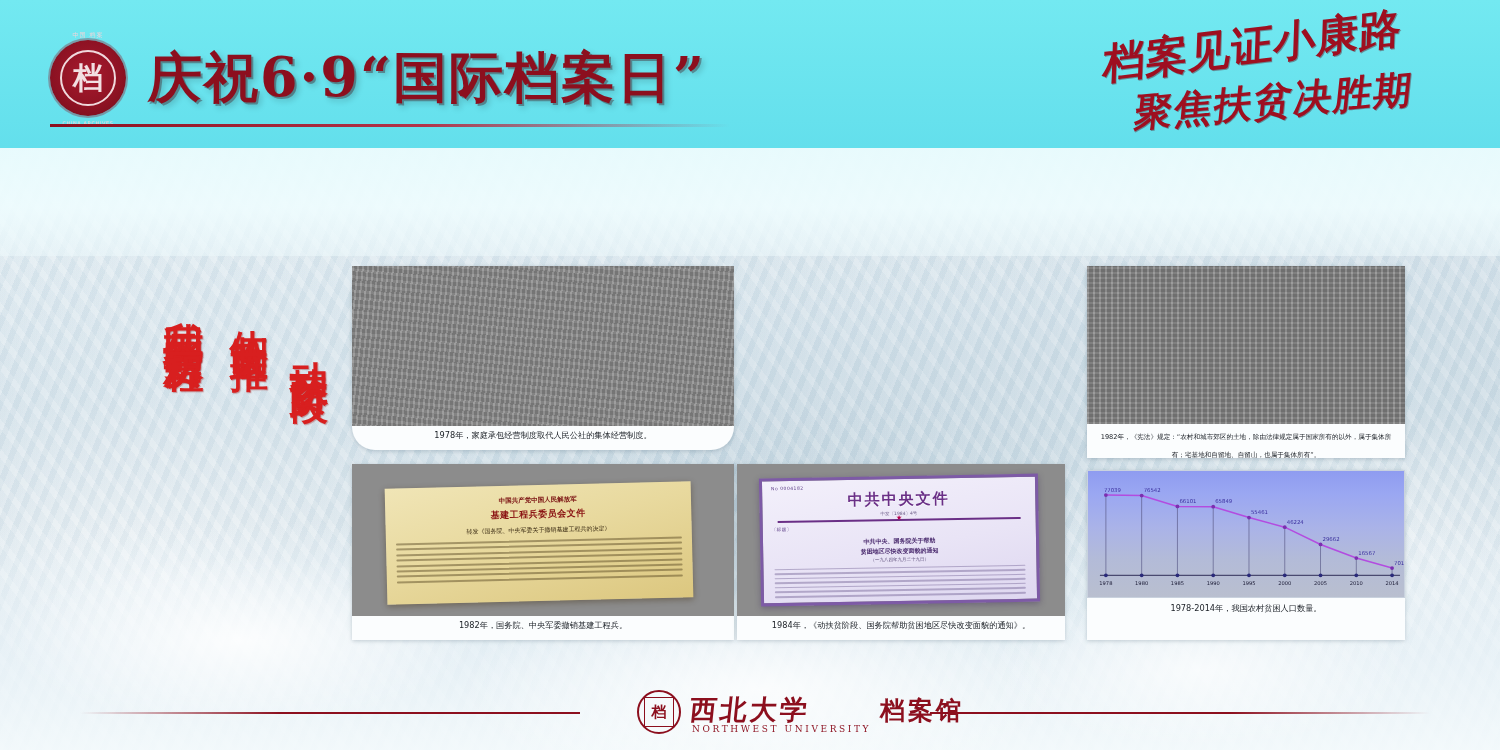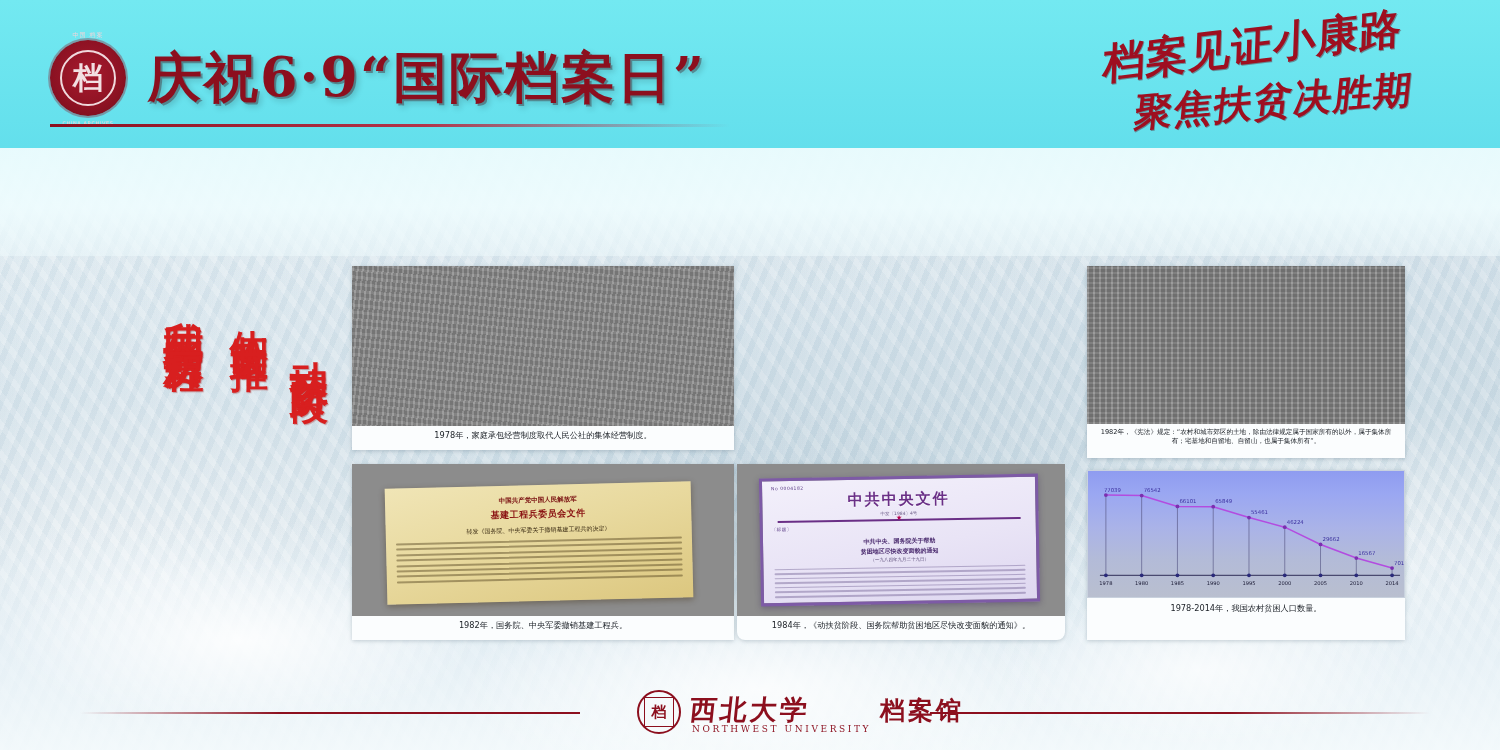--- a/index.html
+++ b/index.html
@@ -287,29 +287,29 @@
     <div class="line2">聚焦扶贫决胜期</div>
   </div>
 
 
   <div class="vcols">
     <div class="vcol vcol-1">我国的扶贫历程</div>
     <div class="vcol vcol-2">体制改革推</div>
     <div class="vcol vcol-3">动扶贫阶段</div>
   </div>
 
-  <div class="card" style="left:352px; top:266px; width:382px; height:184px;">
+  <div class="card" style="left:352px; top:266px; width:382px; height:184px;border-radius:23px;">
     <div class="pic photo-bw" style="height:160px;"></div>
     <div class="cap">1978年，家庭承包经营制度取代人民公社的集体经营制度。</div>
   </div>
 
 
   <div class="card" style="left:1087px; top:266px; width:318px; height:192px;">
     <div class="pic photo-hall" style="height:158px;"></div>
-    <div class="cap" style="font-size:6.6px;line-height:9px;padding:4px 10px 4px;">1982年，《宪法》规定：“农村和城市郊区的土地，除由法律规定属于国家所有的以外，属于集体所有；宅基地和自留地、自留山，也属于集体所有”。</div>
+    <div class="cap" style="font-size:6.6px;line-height:18px;padding:4px 10px 4px;">1982年，《宪法》规定：“农村和城市郊区的土地，除由法律规定属于国家所有的以外，属于集体所有；宅基地和自留地、自留山，也属于集体所有”。</div>
   </div>
 
   <div class="card" style="left:352px; top:464px; width:382px; height:176px;">
     <div class="pic doc-yellow" style="height:152px;">
       <div class="sheet">
         <div class="hdr1">中国共产党中国人民解放军</div>
         <div class="hdr2">基建工程兵委员会文件</div>
         <div class="hdr3">转发《国务院、中央军委关于撤销基建工程兵的决定》</div>
         <div class="lines">
           <div class="ln"></div>
@@ -319,21 +319,21 @@
             <div class="ln"></div>
             <div class="ln"></div>
           <div class="ln"></div>
             <div class="ln"></div>
         </div>
       </div>
     </div>
     <div class="cap">1982年，国务院、中央军委撤销基建工程兵。</div>
   </div>
 
-  <div class="card" style="left:737px; top:464px; width:328px; height:176px;border-radius:8px;">
+  <div class="card" style="left:737px; top:464px; width:328px; height:176px;">
     <div class="pic doc-purple" style="height:152px;">
       <div class="sheet">
         <div class="no">No 0004182</div>
         <div class="big">中共中央文件</div>
         <div class="sub">中发〔1984〕4号</div>
         <div class="hr">
           <span class="star">★</span>
         </div>
         <div class="no" style="margin-top:4px;">〔标题〕</div>
         <div class="t1">中共中央、国务院关于帮助</div>

